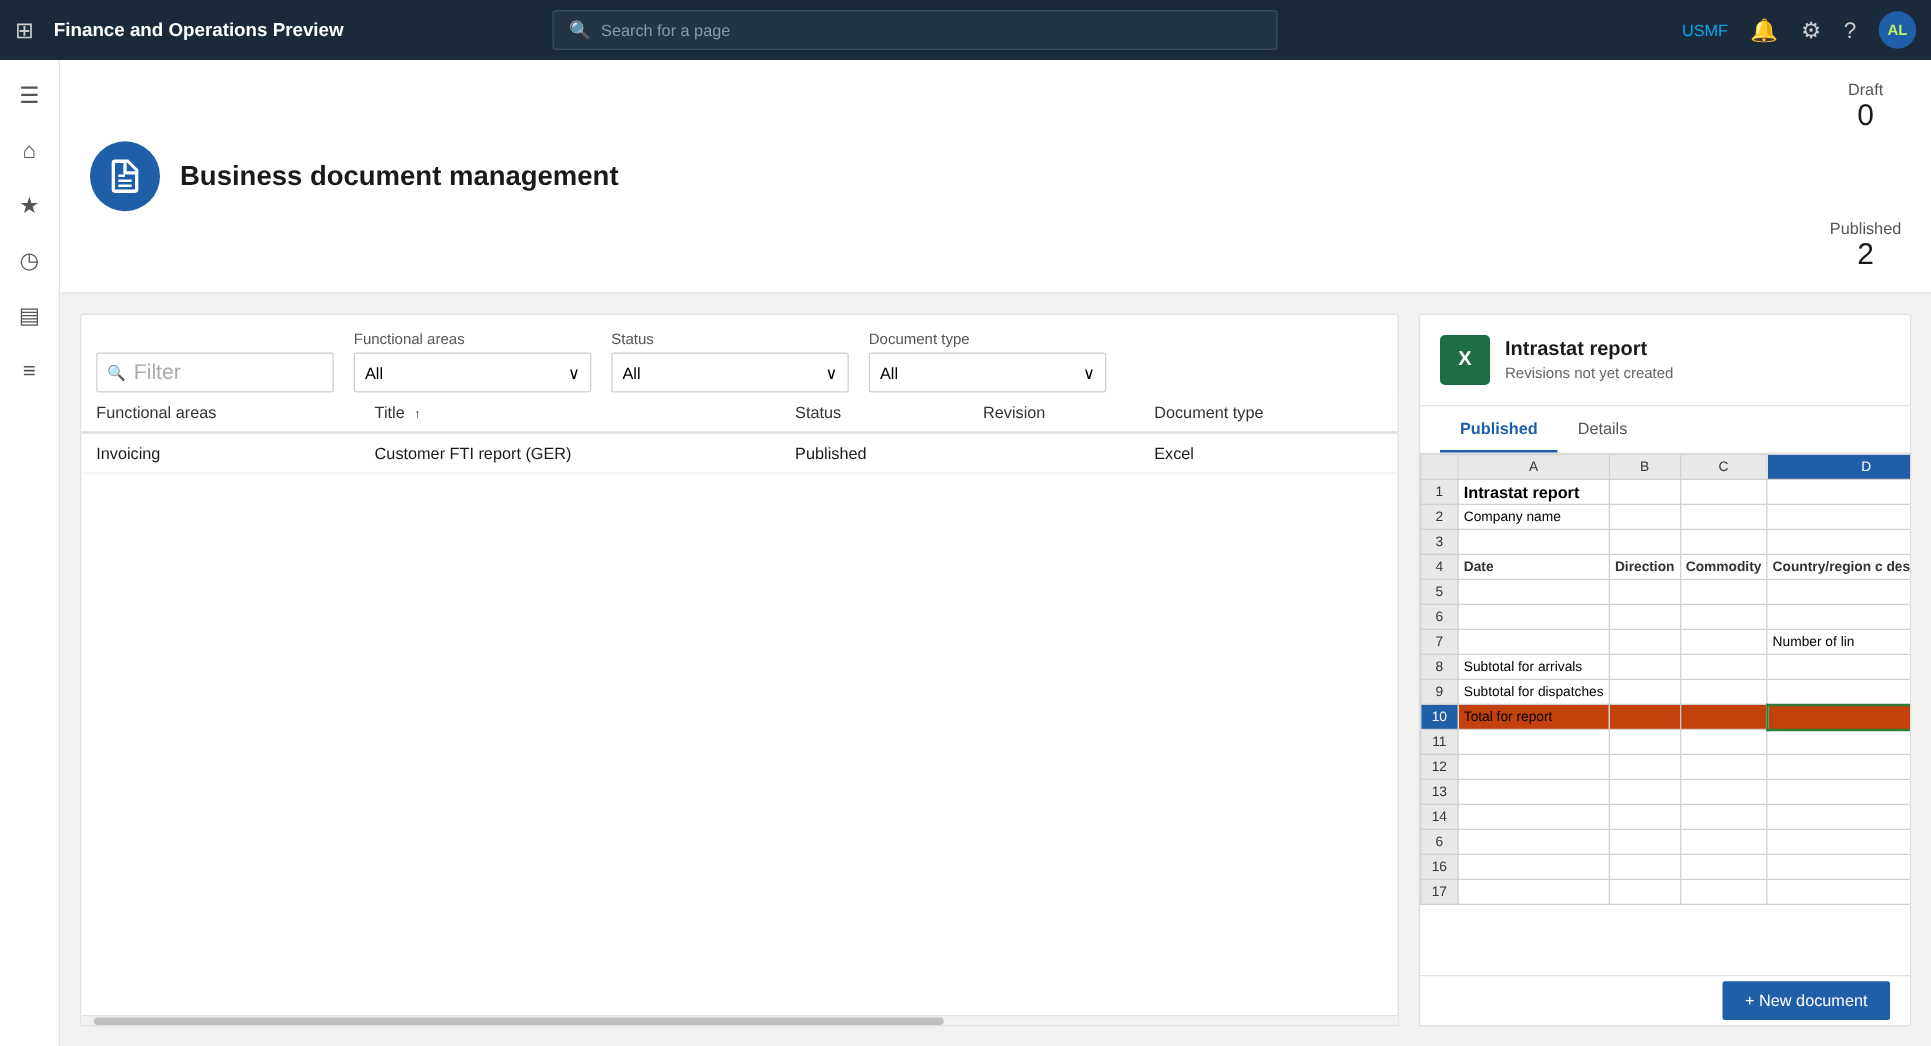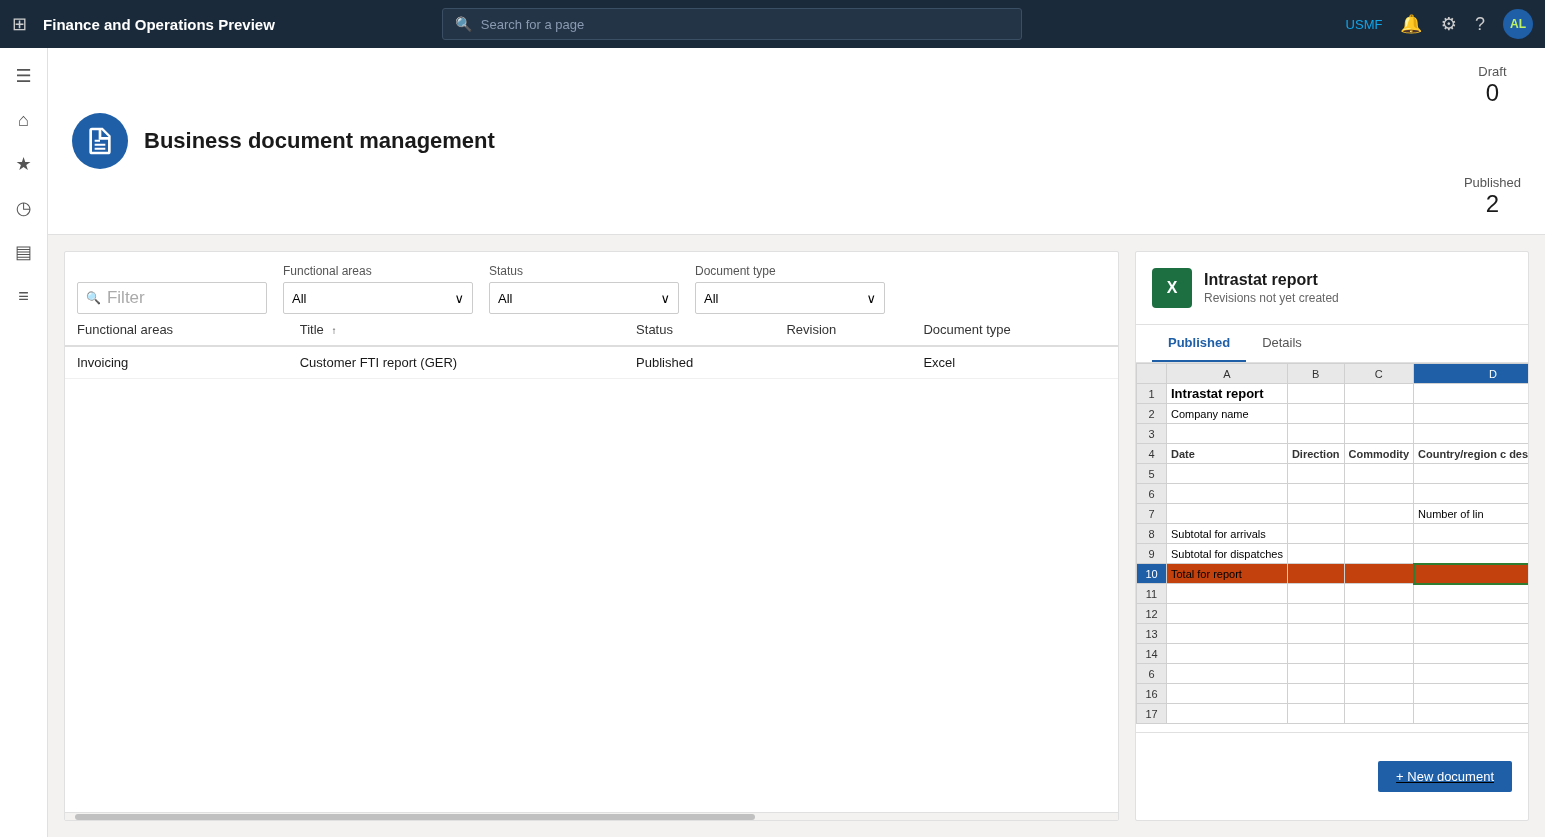--- a/index.html
+++ b/index.html
@@ -290,25 +290,24 @@
     }
     .excel-grid .row-10 .row-num {
       background: #1e5fa8;
       color: #fff;
     }
     .excel-grid .row-10 td { background: #c2410c; }
     .excel-grid .row-10 .cell-active {
       border: 2px solid #2e7d32;
     }
     .detail-footer {
-      padding: 28px 16px;
+      padding: 4px 16px;
       display: flex;
       justify-content: flex-end;
       border-top: 1px solid #e0e0e0;
-      text-decoration: underline;
     }
     .new-doc-btn {
       background: #1e5fa8;
       color: #fff;
       border: none;
       padding: 8px 18px;
       font-size: 13px;
       border-radius: 2px;
       cursor: pointer;
       display: flex;

